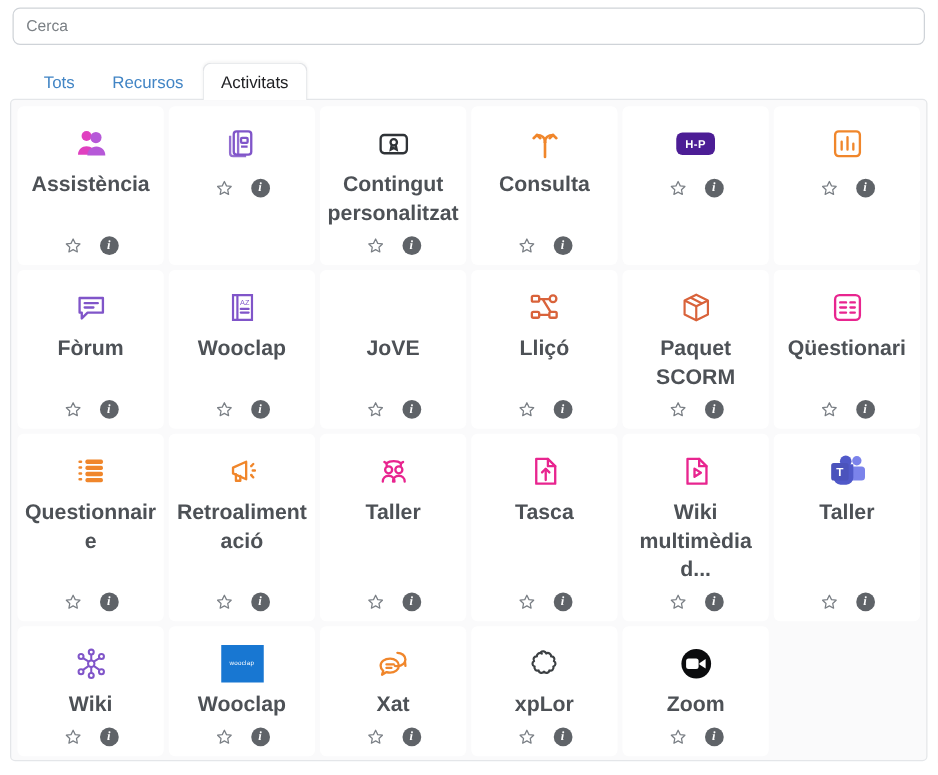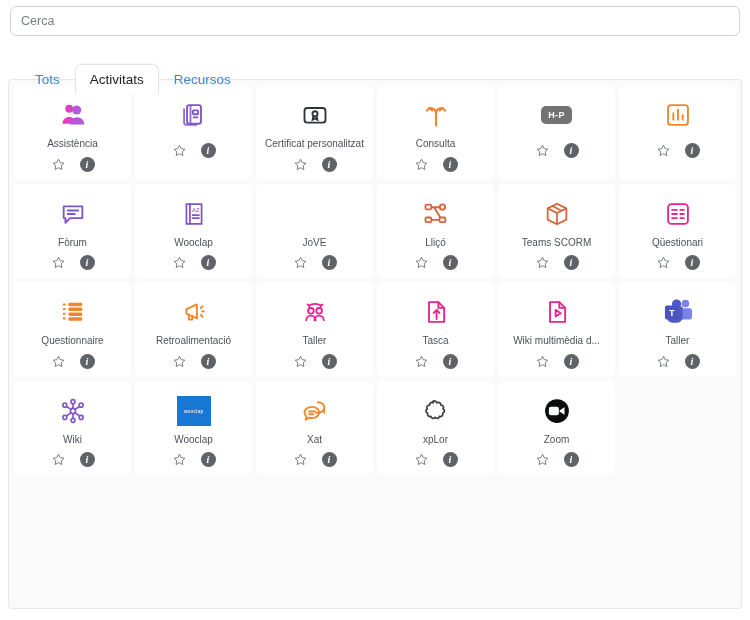--- a/index.html
+++ b/index.html
@@ -54,21 +54,21 @@
     font-size: 13.5px;
     color: #4285c5;
     padding: 8px 14px 8px 14px;
     line-height: 1;
     cursor: pointer;
     border: 1px solid transparent;
     border-bottom: none;
     border-radius: 7px 7px 0 0;
     background: transparent;
     position: relative;
-    top: 14px;
+    top: 0;
     white-space: nowrap;
   }
   .tab.active {
     color: #202124;
     background: #ffffff;
     border-color: #e2e4e7;
     box-shadow: 0 -1px 2px rgba(0,0,0,0.04);
   }
 
   
@@ -105,30 +105,31 @@
   }
 
   .card-icon {
     height: 40px;
     display: flex;
     align-items: center;
     justify-content: center;
     margin-bottom: 2px;
   }
   .card-label {
-    font-size: 10px;
+    font-size: 17px;
     color: #4d5156;
     text-align: center;
     line-height: 1.35;
     flex: 1;
     display: flex;
     align-items: flex-start;
     justify-content: center;
     padding: 0 2px;
     word-break: break-word;
+    font-weight: bold;
   }
   .card-actions {
     display: flex;
     align-items: center;
     gap: 14px;
     margin-top: 6px;
   }
 
   .star-icon svg { display: block; }
   .info-icon {
@@ -139,21 +140,21 @@
     color: #ffffff;
     font-size: 10px;
     font-weight: bold;
     font-style: italic;
     line-height: 15px;
     text-align: center;
     font-family: "Liberation Serif", serif;
   }
 
   .h5p-badge {
-    background: #737373;
+    background: #4c1d95;
     color: #ffffff;
     font-size: 9px;
     font-weight: bold;
     border-radius: 5px;
     padding: 4px 7px;
     letter-spacing: 0.3px;
     font-family: "Liberation Sans", sans-serif;
   }
   .wooclap-badge {
     width: 34px;
@@ -173,22 +174,22 @@
 <body>
 
 <div id="root">
 
   <div class="search-wrap">
     <input class="search-input" type="text" placeholder="Cerca" style="">
   </div>
 
   <div class="tabs">
     <div class="tab">Tots</div>
+    <div class="tab">Recursos</div>
     <div class="tab active">Activitats</div>
-    <div class="tab">Recursos</div>
   </div>
 
   <div class="panel">
     <div class="grid has-rows" id="grid">
     <div class="card row-1">
       <div class="card-icon">
             <svg width="30" height="30" viewBox="0 0 24 24">
               <circle cx="9" cy="7" r="3.2" fill="#e040c0"></circle>
               <path d="M3.5 19c0-3.3 2.6-5.4 5.5-5.4s5.5 2.1 5.5 5.4z" fill="#e040c0"></path>
               <circle cx="15" cy="8" r="3.6" fill="#b659d8"></circle>
@@ -224,21 +225,21 @@
       </div>
     </div>
     <div class="card row-1">
       <div class="card-icon">
             <svg width="28" height="28" viewBox="0 0 24 24" fill="none" stroke="#2f3337" stroke-width="1.6">
               <rect x="3" y="6" width="18" height="12.5" rx="2.5"></rect>
               <circle cx="12" cy="11" r="2.2"></circle>
               <path d="M10.6 13l-.6 3 2-1.1 2 1.1-.6-3"></path>
             </svg>
           </div>
-      <div class="card-label">Certificat personalitzat</div>
+      <div class="card-label">Contingut personalitzat</div>
       <div class="card-actions">
         <span class="star-icon">
               <svg width="15" height="15" viewBox="0 0 24 24" fill="none" stroke="#7a7f85" stroke-width="1.6" stroke-linejoin="round">
                 <path d="M12 3.5l2.7 5.6 6 .8-4.4 4.2 1.1 6-5.4-3-5.4 3 1.1-6L3.3 9.9l6-.8z"></path>
               </svg>
             </span>
         <span class="info-icon">i</span>
       </div>
     </div>
     <div class="card row-1">
@@ -362,21 +363,21 @@
     </div>
     <div class="card row-2">
       <div class="card-icon">
             <svg width="28" height="28" viewBox="0 0 24 24" fill="none" stroke="#d9633b" stroke-width="1.5" stroke-linejoin="round">
               <path d="M12 3.2l8 4v9.6l-8 4-8-4V7.2z"></path>
               <path d="M4 7.2l8 4 8-4"></path>
               <path d="M12 11.2v9.6"></path>
               <path d="M8 5.2l8 4"></path>
             </svg>
           </div>
-      <div class="card-label">Teams SCORM</div>
+      <div class="card-label">Paquet SCORM</div>
       <div class="card-actions">
         <span class="star-icon">
               <svg width="15" height="15" viewBox="0 0 24 24" fill="none" stroke="#7a7f85" stroke-width="1.6" stroke-linejoin="round">
                 <path d="M12 3.5l2.7 5.6 6 .8-4.4 4.2 1.1 6-5.4-3-5.4 3 1.1-6L3.3 9.9l6-.8z"></path>
               </svg>
             </span>
         <span class="info-icon">i</span>
       </div>
     </div>
     <div class="card row-2">

